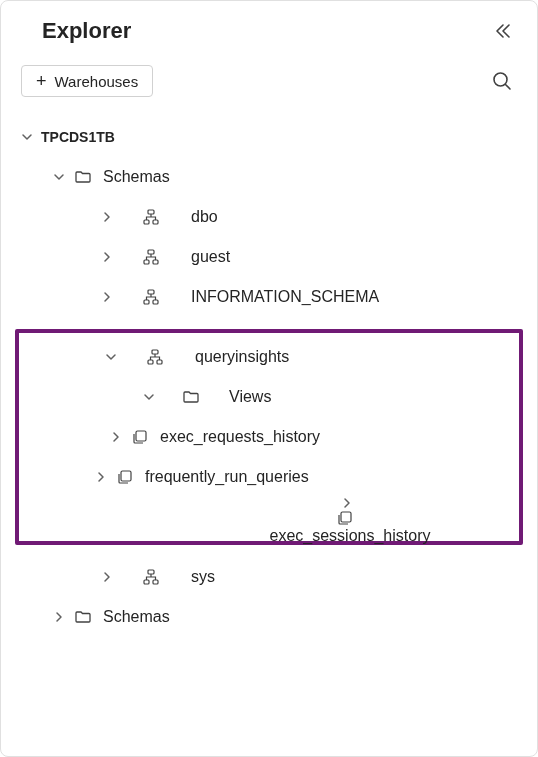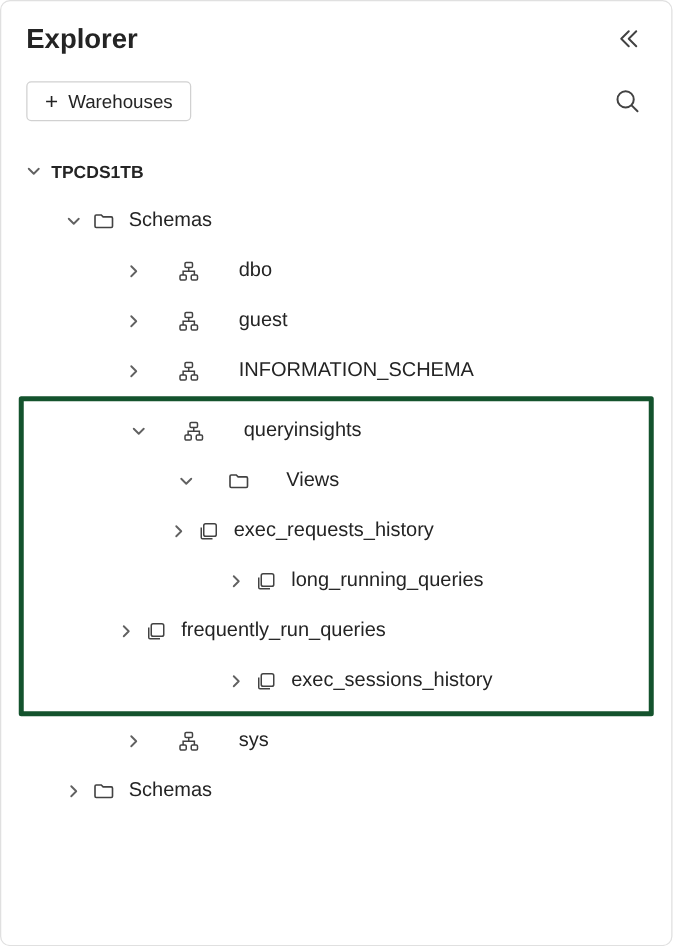--- a/index.html
+++ b/index.html
@@ -16,20 +16,21 @@
     .header {
       display: flex;
       align-items: center;
       justify-content: space-between;
       padding: 16px 20px 12px 20px;
     }
     .header-title {
       font-size: 22px;
       font-weight: 600;
       color: #242424;
+      margin-left: 21px;
     }
     .collapse-btn {
       cursor: pointer;
       color: #424242;
       padding: 4px;
     }
     .toolbar {
       display: flex;
       align-items: center;
       justify-content: space-between;
@@ -84,23 +85,23 @@
       margin-right: 10px;
       flex-shrink: 0;
     }
     .tree-row .label { flex: 1; }
     .lvl0 { padding-left: 10px; font-weight: 600; font-size: 14px; }
     .lvl1 { padding-left: 42px; }
     .lvl2 { padding-left: 90px; gap: 20px; }
     .lvl3 { padding-left: 128px; gap: 18px; }
     .lvl4 { padding-left: 168px; }
     .highlight-box {
-      border: 4px solid #14532d;
+      border: 4px solid #701a75;
       border-radius: 2px;
-      margin: 0 6px;
+      margin: 12px 6px;
       padding: 4px 0;
     }
     svg { display: block; }
   </style>
 </head>
 <body>
 
 <div class="header">
   <div class="header-title">Explorer</div>
   <div class="collapse-btn">
@@ -225,66 +226,52 @@
           </svg>
       </span>
       <span class="icon">
         <svg width="18" height="18" viewBox="0 0 18 18">
             <path d="M2 5 Q2 4 3 4 L7 4 L8.5 5.5 L15 5.5 Q16 5.5 16 6.5 L16 13 Q16 14 15 14 L3 14 Q2 14 2 13 Z" stroke="#424242" stroke-width="1.3" fill="none"></path>
           </svg>
       </span>
       <span class="label">Views</span>
     </div>
 
-    <div class="tree-row lvl4" style="padding-left:116px;">
+    <div class="tree-row lvl4" style="padding-left:89px;">
       <span class="chev">
         <svg width="12" height="12" viewBox="0 0 12 12">
             <path d="M4 2 L8 6 L4 10" stroke="#616161" stroke-width="1.5" fill="none" stroke-linecap="round" stroke-linejoin="round"></path>
           </svg>
       </span>
       <span class="icon">
         <svg width="18" height="18" viewBox="0 0 18 18">
             <rect x="5" y="3" width="10" height="10" rx="1.5" stroke="#424242" stroke-width="1.2" fill="none"></rect>
             <path d="M3 6 L3 14 Q3 15 4 15 L12 15" stroke="#424242" stroke-width="1.2" fill="none"></path>
           </svg>
       </span>
       <span class="label">exec_requests_history</span>
     </div>
 
-    <div class="tree-row lvl4" style="padding-left:162px;">
+
+    <div class="tree-row lvl4" style="padding-left:74px;">
       <span class="chev">
         <svg width="12" height="12" viewBox="0 0 12 12">
             <path d="M4 2 L8 6 L4 10" stroke="#616161" stroke-width="1.5" fill="none" stroke-linecap="round" stroke-linejoin="round"></path>
           </svg>
       </span>
       <span class="icon">
         <svg width="18" height="18" viewBox="0 0 18 18">
             <rect x="5" y="3" width="10" height="10" rx="1.5" stroke="#424242" stroke-width="1.2" fill="none"></rect>
             <path d="M3 6 L3 14 Q3 15 4 15 L12 15" stroke="#424242" stroke-width="1.2" fill="none"></path>
           </svg>
       </span>
-      <span class="label">long_running_queries</span>
-    </div>
-
-    <div class="tree-row lvl4" style="padding-left:74px;">
-      <span class="chev">
-        <svg width="12" height="12" viewBox="0 0 12 12">
-            <path d="M4 2 L8 6 L4 10" stroke="#616161" stroke-width="1.5" fill="none" stroke-linecap="round" stroke-linejoin="round"></path>
-          </svg>
-      </span>
-      <span class="icon">
-        <svg width="18" height="18" viewBox="0 0 18 18">
-            <rect x="5" y="3" width="10" height="10" rx="1.5" stroke="#424242" stroke-width="1.2" fill="none"></rect>
-            <path d="M3 6 L3 14 Q3 15 4 15 L12 15" stroke="#424242" stroke-width="1.2" fill="none"></path>
-          </svg>
-      </span>
       <span class="label">frequently_run_queries</span>
     </div>
 
-    <div class="tree-row lvl4" style="padding-left:162px;">
+    <div class="tree-row lvl4" style="padding-left:162px;flex-direction:column;">
       <span class="chev">
         <svg width="12" height="12" viewBox="0 0 12 12">
             <path d="M4 2 L8 6 L4 10" stroke="#616161" stroke-width="1.5" fill="none" stroke-linecap="round" stroke-linejoin="round"></path>
           </svg>
       </span>
       <span class="icon">
         <svg width="18" height="18" viewBox="0 0 18 18">
             <rect x="5" y="3" width="10" height="10" rx="1.5" stroke="#424242" stroke-width="1.2" fill="none"></rect>
             <path d="M3 6 L3 14 Q3 15 4 15 L12 15" stroke="#424242" stroke-width="1.2" fill="none"></path>
           </svg>

